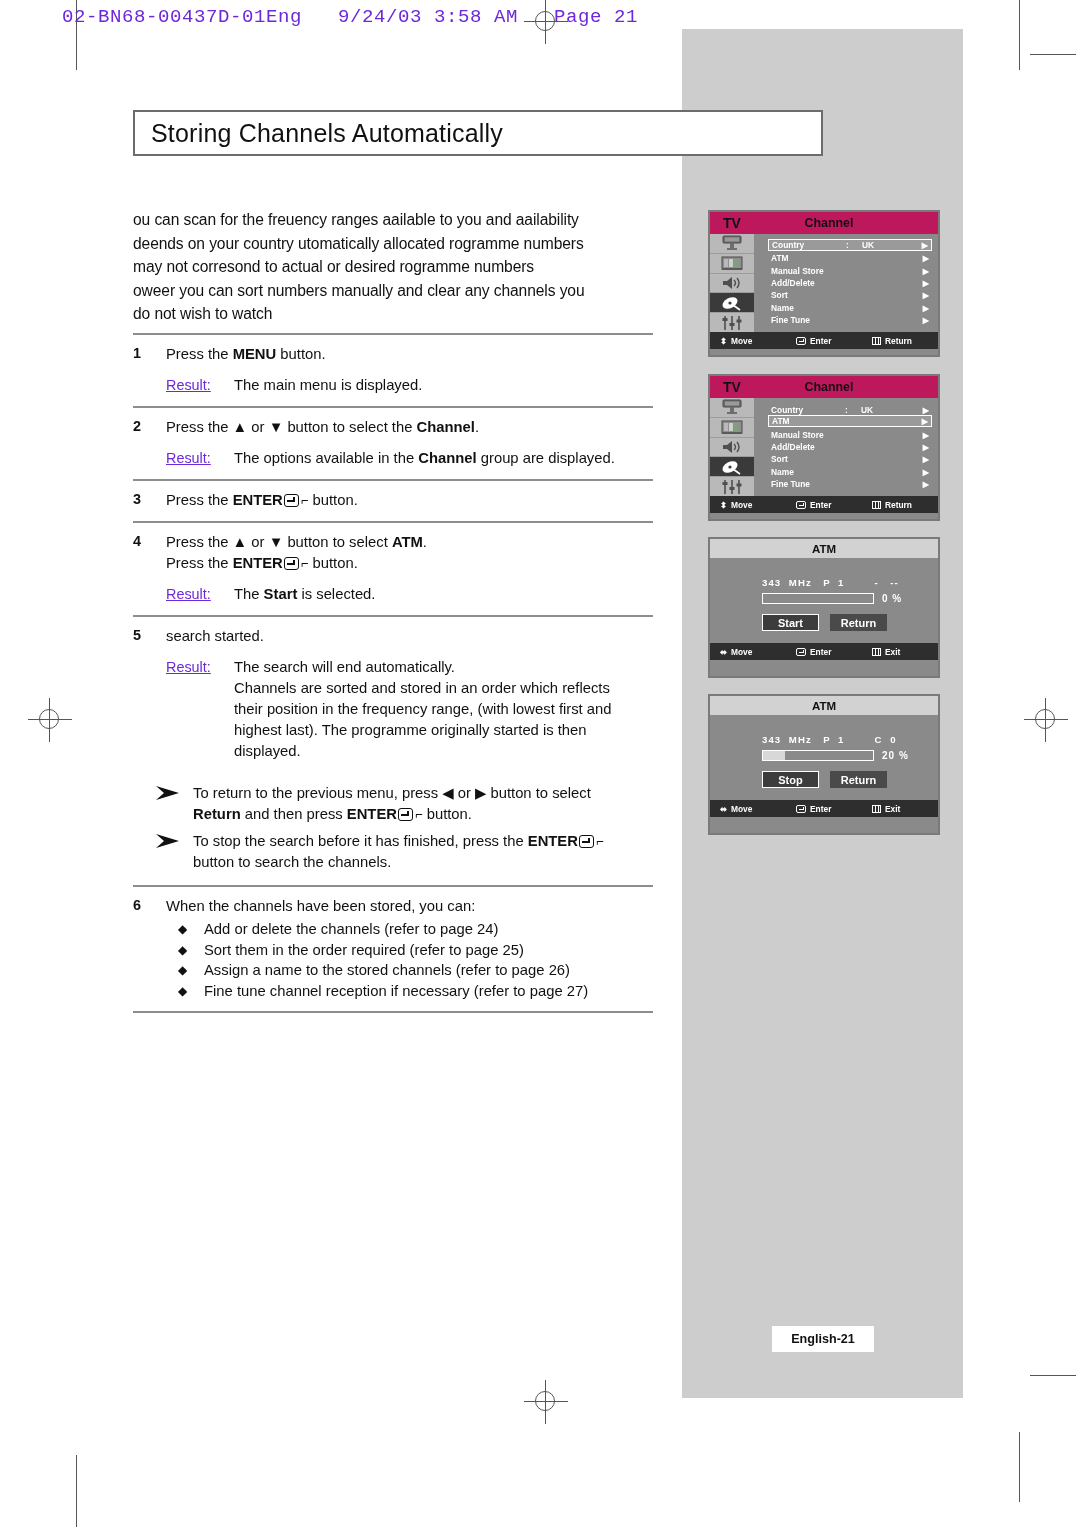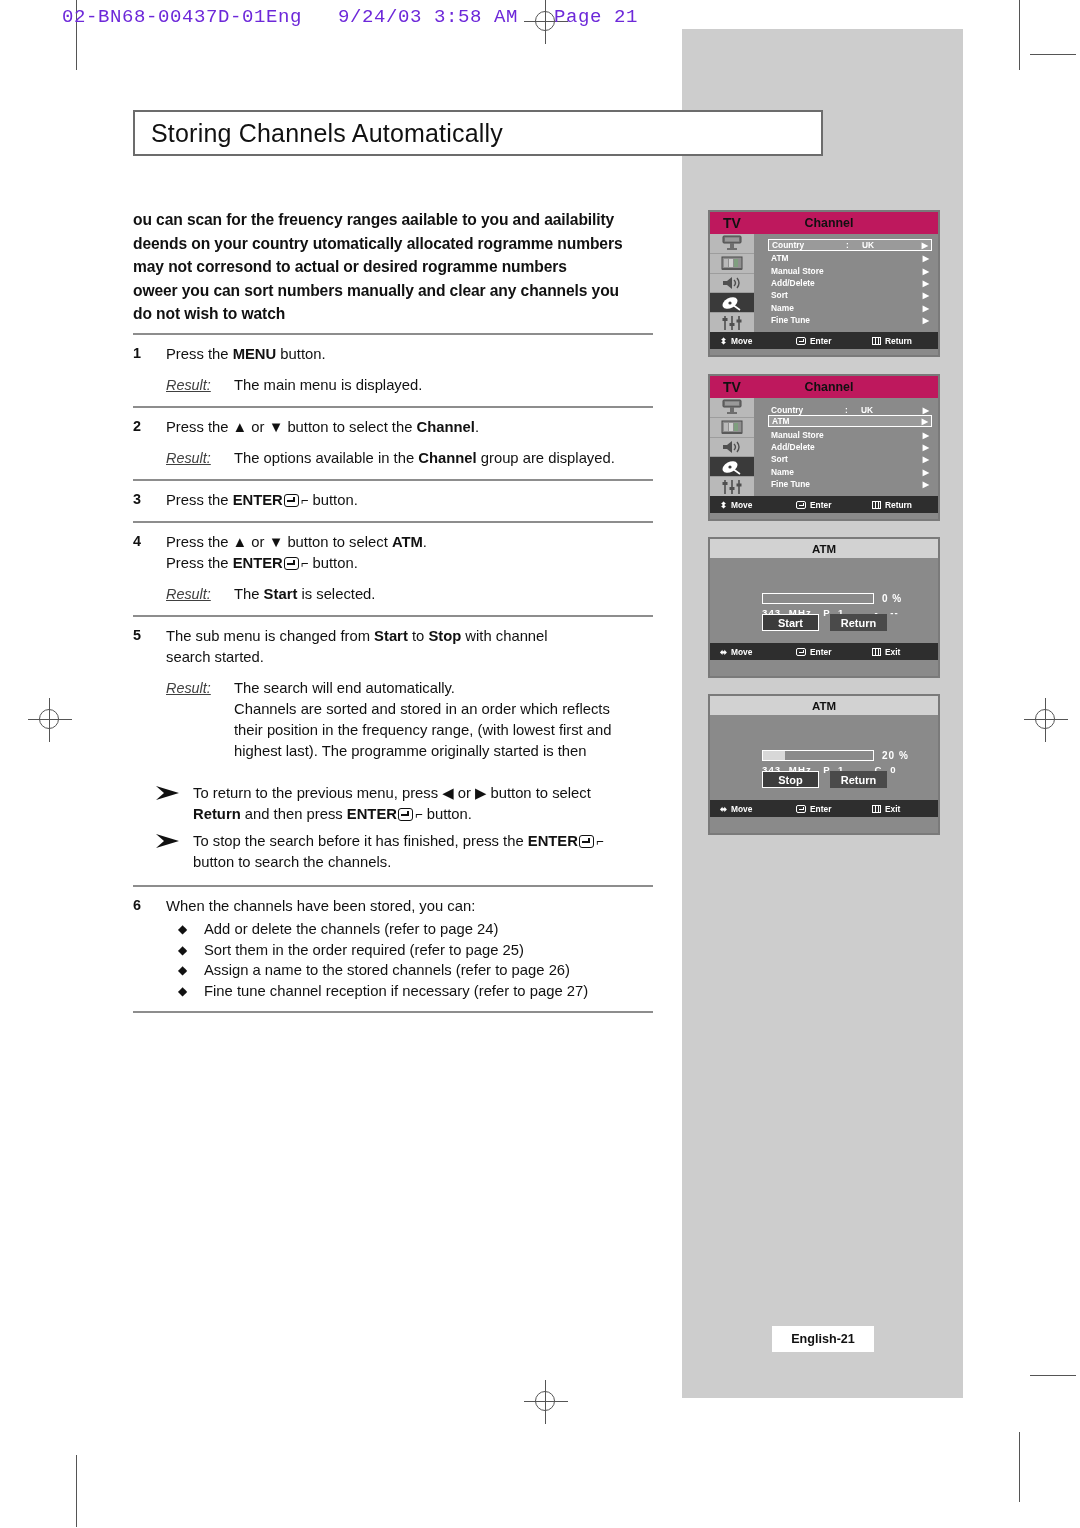--- a/index.html
+++ b/index.html
@@ -39,33 +39,33 @@
     display:flex;align-items:center;
   }
   .titlebox .t{
     font-size:25px;color:#111;padding-left:16px;letter-spacing:.2px;
     font-family:"Liberation Sans", sans-serif;
   }
 
   
   .intro{
     position:absolute;left:133px;top:208px;width:545px;
-    font-weight:bold;font-size:15.6px;line-height:23.6px;color:#111;
+    font-weight:normal;font-size:15.6px;line-height:23.6px;color:#111;
     letter-spacing:-.1px;
   }
   .intro div{white-space:nowrap;}
 
   
   .steps{position:absolute;left:133px;top:333px;width:520px;}
   .hr{height:2px;background:#8d8d8d;margin:0;}
   .step{display:flex;padding:9px 0 10px 0;}
   .step .num{width:33px;flex:0 0 33px;font-weight:bold;font-size:14.4px;color:#111;padding-top:1px;}
   .step .body{flex:1;font-size:14.8px;line-height:21px;color:#111;}
   .resultrow{display:flex;margin-top:10px;}
-  .resultrow .rlabel{flex:0 0 68px;font-size:14.4px;color:#404040;font-style:italic;}
+  .resultrow .rlabel{flex:0 0 68px;font-size:14.4px;color:#6d28d9;}
   .resultrow .rlabel u{text-decoration:underline;}
   .resultrow .rtext{flex:1;font-size:14.8px;line-height:21px;color:#111;}
   b{font-weight:bold;}
   .ent{
     display:inline-block;position:relative;width:15px;height:13px;
     border:1.6px solid #111;border-radius:3px;box-sizing:border-box;
     vertical-align:-2px;margin:0 1px 0 1px;
   }
   .ent:before{
     content:"";position:absolute;left:2.5px;top:5.2px;width:8px;height:1.6px;background:#111;
@@ -120,21 +120,21 @@
   .minient:before{content:"";position:absolute;left:1.5px;top:3px;width:5px;height:1px;background:#fff;}
   .minient:after{content:"";position:absolute;left:5.5px;top:1px;width:1px;height:3px;background:#fff;}
 
   
   .atm{position:absolute;border:2px solid #7a7a7a;box-sizing:border-box;background:#8a8a8a;}
   .atm-top{height:19px;background:#d2d2d2;display:flex;align-items:center;justify-content:center;
            font-weight:bold;font-size:11.5px;color:#111;}
   .atm-body{height:85px;background:#8a8a8a;position:relative;}
   .atm-freq{
     position:absolute;left:52px;top:19px;color:#ffffff;font-weight:bold;font-size:9.6px;
-    letter-spacing:1.1px;white-space:pre;margin-top:30px;
+    letter-spacing:1.1px;white-space:pre;
   }
   .atm-bar{
     position:absolute;left:52px;top:35px;width:112px;height:11px;
     border:1.4px solid #ffffff;box-sizing:border-box;background:#8a8a8a;
   }
   .atm-bar .fill{height:100%;background:#d8d8d8;}
   .atm-pct{position:absolute;left:172px;top:35px;color:#ffffff;font-weight:bold;font-size:10px;letter-spacing:1px;}
   .atm-btns{position:absolute;left:52px;top:56px;display:flex;gap:11px;}
   .atm-btn{
     width:57px;height:17px;display:flex;align-items:center;justify-content:center;
@@ -251,29 +251,29 @@
         <div class="rtext"><span>The </span><b>Start</b><span> is selected.</span></div>
       </div>
     </div>
   </div>
 
   <div class="hr"></div>
 
   <div class="step">
     <div class="num">5</div>
     <div class="body">
-      <div><span>The sub menu is changed from </span><b>Start</b><span> to </span><b>Stop</b><span> with channel</span></div>
       <div><span>search started.</span></div>
       <div class="resultrow">
         <div class="rlabel"><u>Result:</u></div>
         <div class="rtext">
           <div>The search will end automatically.</div>
           <div>Channels are sorted and stored in an order which reflects</div>
           <div>their position in the frequency range, (with lowest first and</div>
           <div>highest last). The programme originally started is then</div>
+          <div>displayed.</div>
         </div>
       </div>
     </div>
   </div>
 
   <div class="notes">
     <div class="note">
       <div class="ab">
         <svg width="26" height="18" viewBox="0 0 26 18">
             <path d="M1 2 L24 9 L1 16 L9 9 Z" fill="#111"></path>

